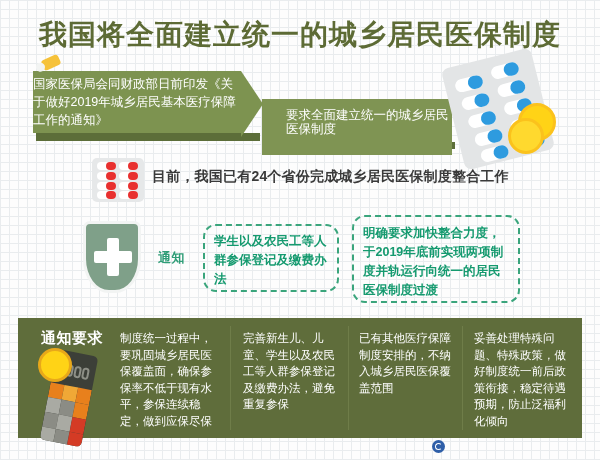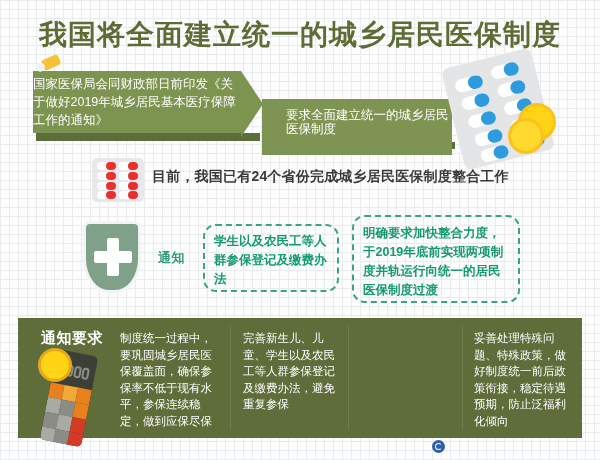--- a/index.html
+++ b/index.html
@@ -475,19 +475,20 @@
     <div class="key" style="left:28px; top:79px; background:#d43b25;"></div>
   </div>
   <div class="phone-coin"></div>
 
   <div class="col-divider" style="left:230px;"></div>
   <div class="col-divider" style="left:348px;"></div>
   <div class="col-divider" style="left:462px;"></div>
 
   <div class="col" style="left:120px; width:100px;">制度统一过程中，要巩固城乡居民医保覆盖面，确保参保率不低于现有水平，参保连续稳定，做到应保尽保</div>
   <div class="col" style="left:243px; width:96px;font-family:Liberation Serif, serif;">完善新生儿、儿童、学生以及农民工等人群参保登记及缴费办法，避免重复参保</div>
+  <div class="col" style="left:359px; width:94px;">已有其他医疗保障制度安排的，不纳入城乡居民医保覆盖范围</div>
   <div class="col" style="left:474px; width:96px;">妥善处理特殊问题、特殊政策，做好制度统一前后政策衔接，稳定待遇预期，防止泛福利化倾向</div>
 
   <div class="credit">
     <span class="credit-logo"></span>
   </div>
 
 </div>
 
 </body></html>

